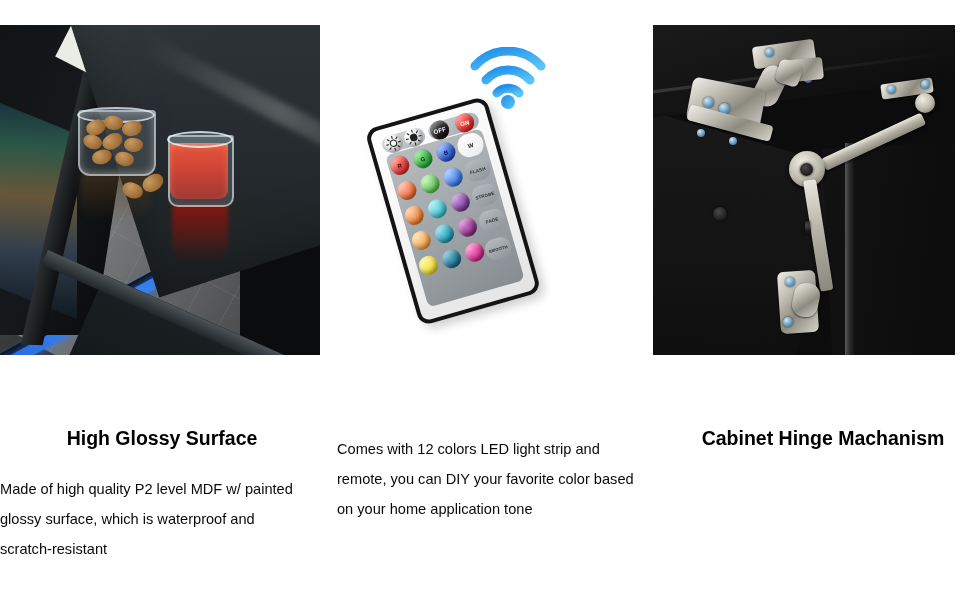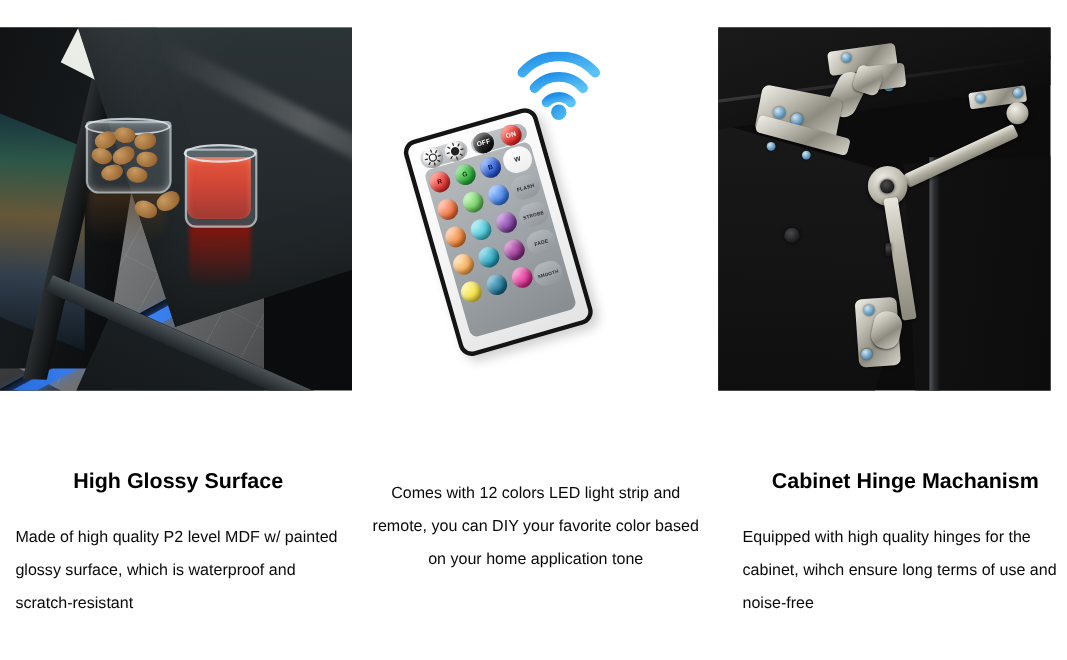--- a/index.html
+++ b/index.html
@@ -417,22 +417,22 @@
   #col-1 .heading { padding-left: 4px; }
   #col-3 .heading { padding-left: 6px; }
 
   .body-text {
     font-family: "Liberation Sans", sans-serif;
     font-size: 14.6px;
     color: #0a0a0a;
     line-height: 30px;
     margin-top: 22px;
   }
-  #col-1 .body-text { width: 300px; margin-left: 14px; }
-  #col-2 .body-text { width: 300px; margin-left: 12px; text-align: center; }
+  #col-1 .body-text { width: 300px; }
+  #col-2 .body-text { width: 300px; margin-left: 12px; }
   #col-3 .body-text { width: 296px; margin-left: 15px; }
 </style>
 </head>
 <body>
 
 <div class="panel" id="panel-glossy">
   <div class="floor"></div>
   <div class="floor-dark"></div>
   <div class="led-shadow"></div>
   <div class="led-strip"></div>
@@ -616,14 +616,13 @@
   <div class="heading">High Glossy Surface</div>
   <div class="body-text">Made of high quality P2 level MDF w/ painted glossy surface, which is waterproof and scratch-resistant</div>
 </div>
 
 <div class="col" id="col-2">
   <div class="body-text">Comes with 12 colors LED light strip and remote, you can DIY your favorite color based on your home application tone</div>
 </div>
 
 <div class="col" id="col-3">
   <div class="heading">Cabinet Hinge Machanism</div>
-  <div class="body-text">Equipped with high quality hinges for the cabinet, wihch ensure long terms of use and noise-free</div>
 </div>
 
 </body></html>

